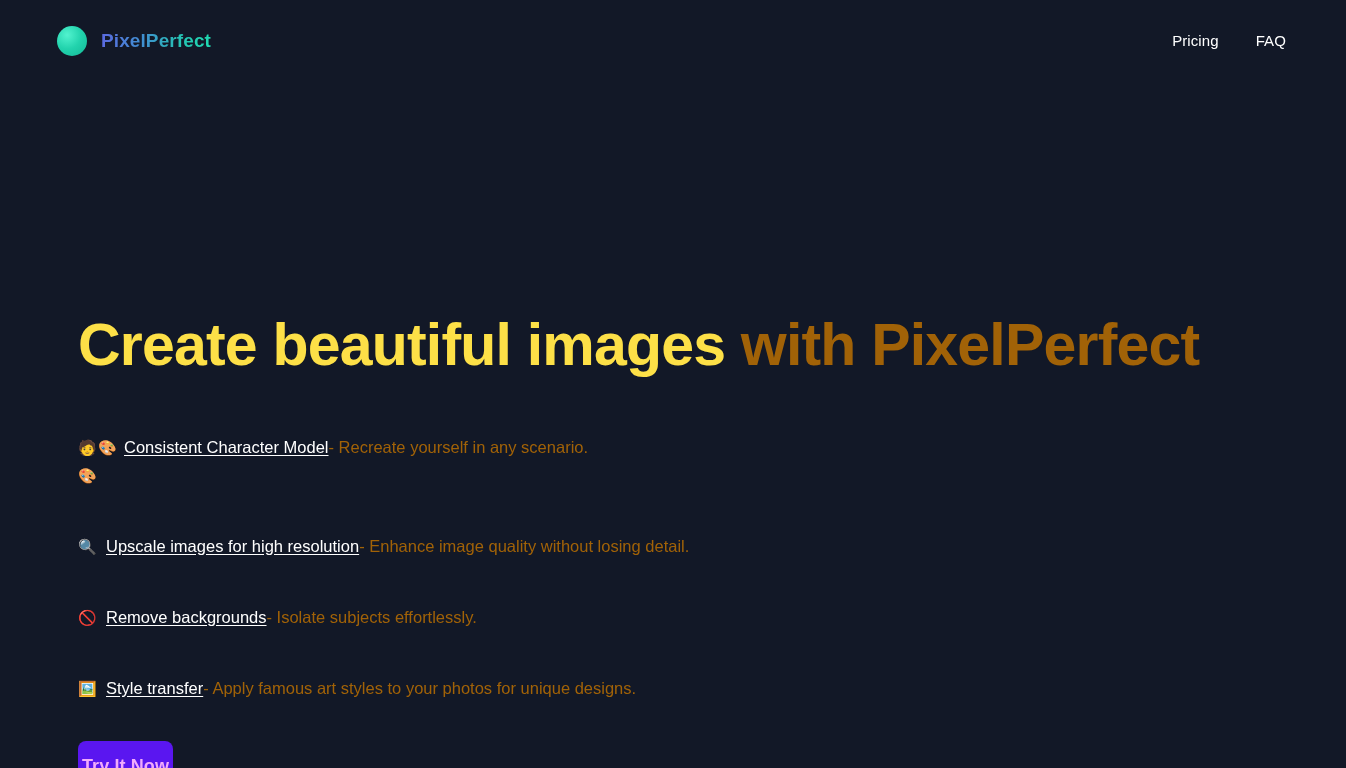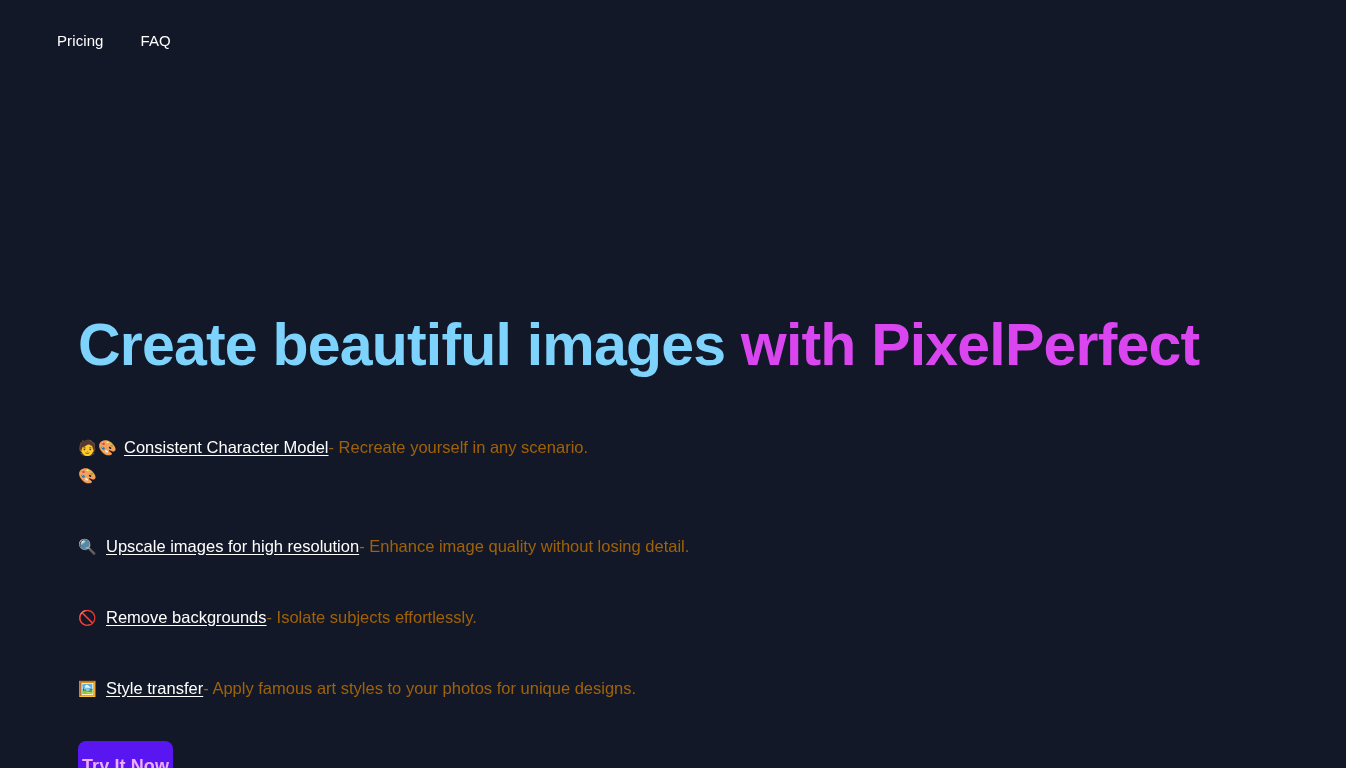--- a/index.html
+++ b/index.html
@@ -77,22 +77,22 @@
 
   .hero-title {
     font-size: 59px;
     line-height: 1.06;
     font-weight: 700;
     letter-spacing: -0.8px;
     white-space: nowrap;
     margin-bottom: 14px;
   }
 
-  .hero-title .title-accent { color: #7dd3fc; }
-  .hero-title .title-plain  { color: #d946ef; }
+  .hero-title .title-accent { color: #fde047; }
+  .hero-title .title-plain  { color: #a16207; }
 
   .feature-list {
     list-style: none;
     margin: 0 0 0 0;
     padding: 0;
   }
 
   .feature-item {
     font-size: 16.5px;
     line-height: 28px;
@@ -142,20 +142,24 @@
     font-family: "Liberation Sans", sans-serif;
     letter-spacing: 0.1px;
     line-height: 1;
   }
 </style>
 </head>
 <body>
 
 <header class="site-header">
 
+  <a class="brand" href="#">
+    <span class="brand-mark"></span>
+    <span class="brand-name">PixelPerfect</span>
+  </a>
 
   <nav class="main-nav">
     <a class="nav-link" href="#">Pricing</a>
     <a class="nav-link" href="#">FAQ</a>
   </nav>
 
 </header>
 
 <main class="hero">
 

